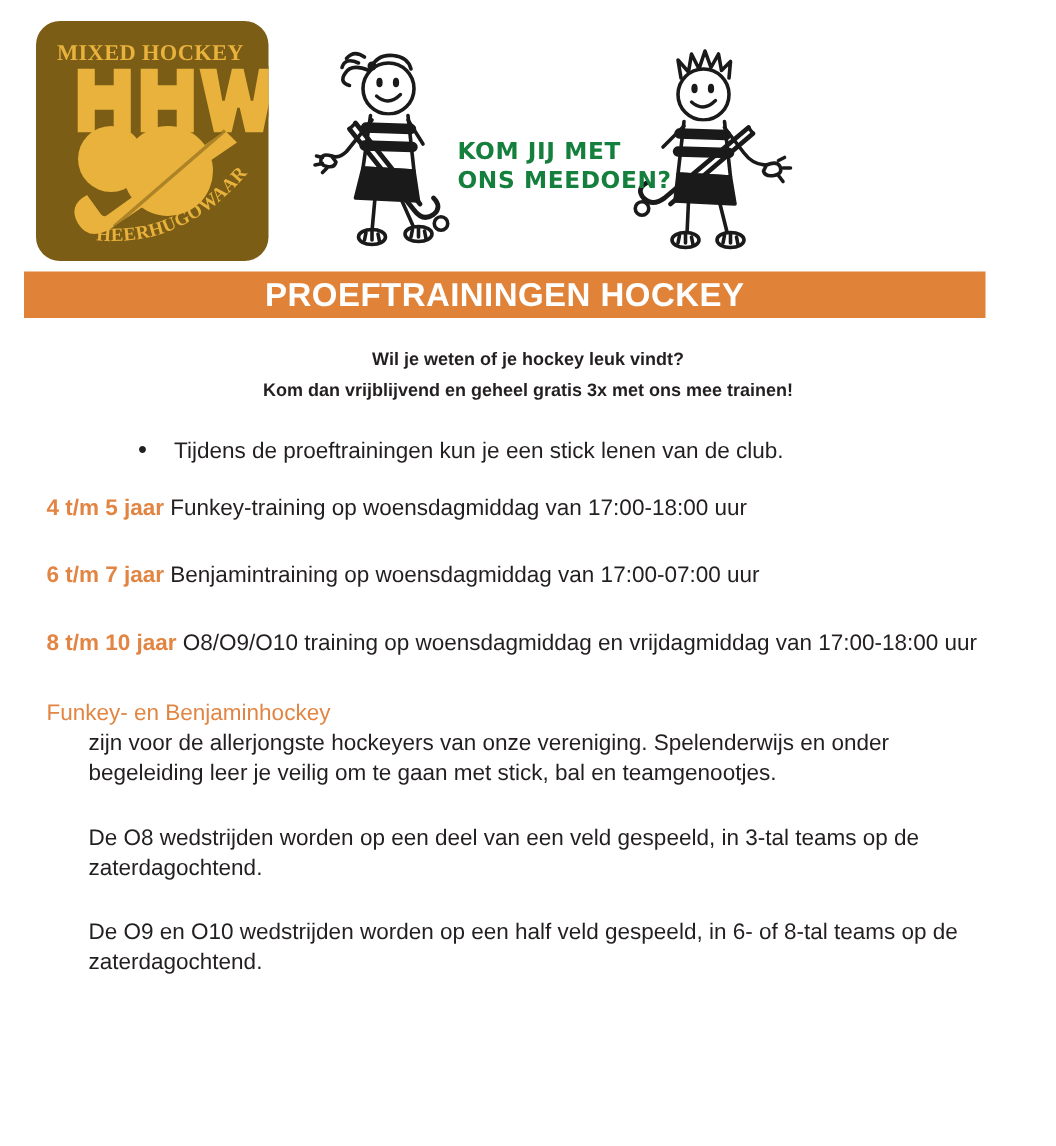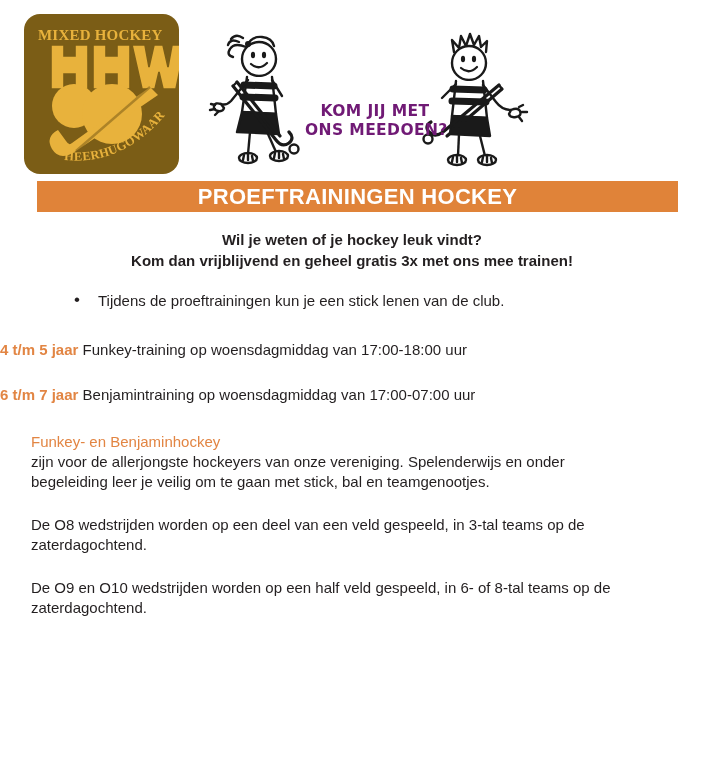--- a/index.html
+++ b/index.html
@@ -49,36 +49,35 @@
     left: 206px;
     top: 28px;
     width: 330px;
     height: 146px;
   }
   .kids svg { display: block; width: 100%; height: 100%; }
 
   .slogan {
     position: absolute;
     left: 305px;
-    top: 102px;
+    top: 92px;
     width: 140px;
-    color: #701a75;
+    color: #15803d;
     font-family: "DejaVu Sans", sans-serif;
     font-weight: 700;
     font-size: 15.5px;
     line-height: 19px;
     letter-spacing: 0.4px;
-    text-align: center;
   }
   .slogan span { display: block; white-space: nowrap; }
 
   
   .banner {
     position: absolute;
-    left: 37px;
+    left: 16px;
     top: 181px;
     width: 641px;
     height: 31px;
     background: #e08339;
     color: #ffffff;
     font-size: 22px;
     font-weight: 700;
     letter-spacing: 0.3px;
     display: flex;
     align-items: center;
@@ -89,30 +88,30 @@
   .content {
     position: absolute;
     left: 0;
     top: 218px;
     width: 704px;
   }
 
   .lead {
     text-align: center;
     font-weight: 700;
-    font-size: 15px;
+    font-size: 12px;
     line-height: 21px;
     padding: 0 40px;
     margin-top: 11px;
   }
   .lead span { display: block; white-space: nowrap; }
 
   ul.bullets {
     margin: 20px 0 0 0;
-    padding: 0 0 0 70px;
+    padding: 0 0 0 88px;
     list-style: none;
     font-size: 15px;
     line-height: 20.5px;
   }
   ul.bullets li {
     position: relative;
     padding-left: 28px;
     margin-bottom: 3px;
   }
   ul.bullets li::before {
@@ -120,41 +119,43 @@
     position: absolute;
     left: 4px;
     top: -1px;
     font-size: 17px;
     line-height: 20.5px;
   }
 
   .orange { color: #e28543; font-weight: 700; }
 
   .schedule {
-    margin-top: 28px;
+    margin-top: 17px;
+    padding-left: 31px;
     font-size: 15px;
   }
   .schedule .row { margin-bottom: 25px; line-height: 20px; }
   .schedule .row:last-child { margin-bottom: 0; }
 
   .blocks {
     margin-top: 26px;
     padding-left: 31px;
     font-size: 15px;
   }
   .blocks .block { margin-bottom: 22px; }
   .blocks .block .title {
     color: #e28543;
     font-weight: 400;
     font-size: 15px;
     line-height: 21px;
   }
   .blocks .block .body {
     line-height: 20.5px;
     max-width: 585px;
+    margin-left: 28px;
   }
 </style>
 </head>
 <body>
 
 <div class="header">
 
   <div class="logo-wrap">
     <div class="logo-card"></div>
     <svg class="logo-svg" viewBox="0 0 155 160">
@@ -299,20 +300,23 @@
     </li>
   </ul>
 
   <div class="schedule">
     <div class="row">
       <span class="orange">4 t/m 5 jaar</span><span> Funkey-training op woensdagmiddag van 17:00-18:00 uur</span>
     </div>
     <div class="row">
       <span class="orange">6 t/m 7 jaar</span><span> Benjamintraining op woensdagmiddag van 17:00-07:00 uur</span>
     </div>
+    <div class="row">
+      <span class="orange">8 t/m 10 jaar</span><span> O8/O9/O10 training op woensdagmiddag en vrijdagmiddag van 17:00-18:00 uur</span>
+    </div>
   </div>
 
   <div class="blocks">
     <div class="block">
       <div class="title">Funkey- en Benjaminhockey</div>
       <div class="body">zijn voor de allerjongste hockeyers van onze vereniging. Spelenderwijs en onder begeleiding leer je veilig om te gaan met stick, bal en teamgenootjes.</div>
     </div>
     <div class="block">
       <div class="body">De O8 wedstrijden worden op een deel van een veld gespeeld, in 3-tal teams op de zaterdagochtend.</div>
     </div>

